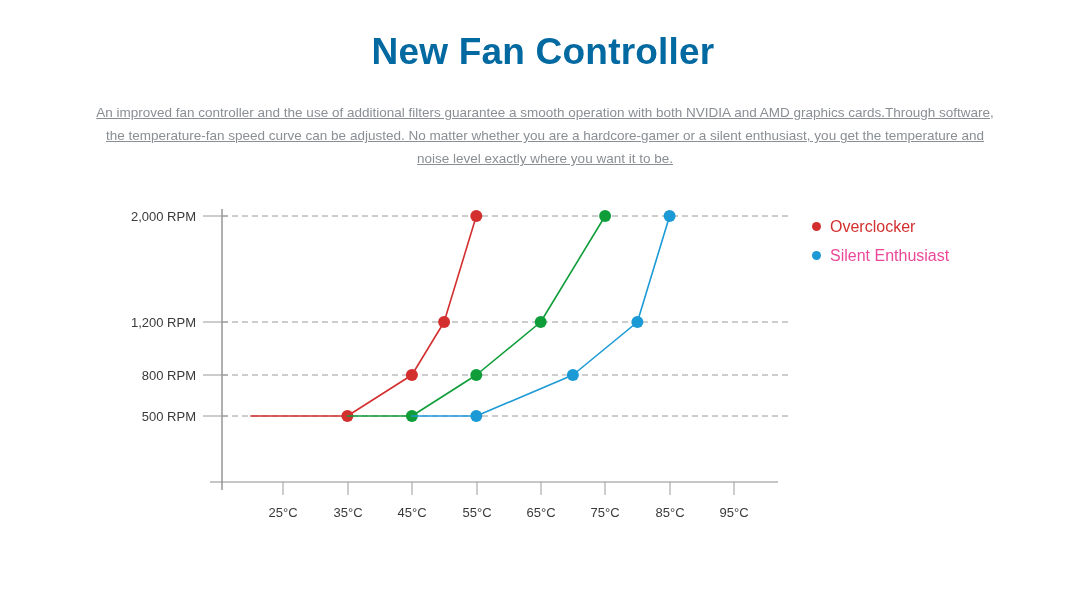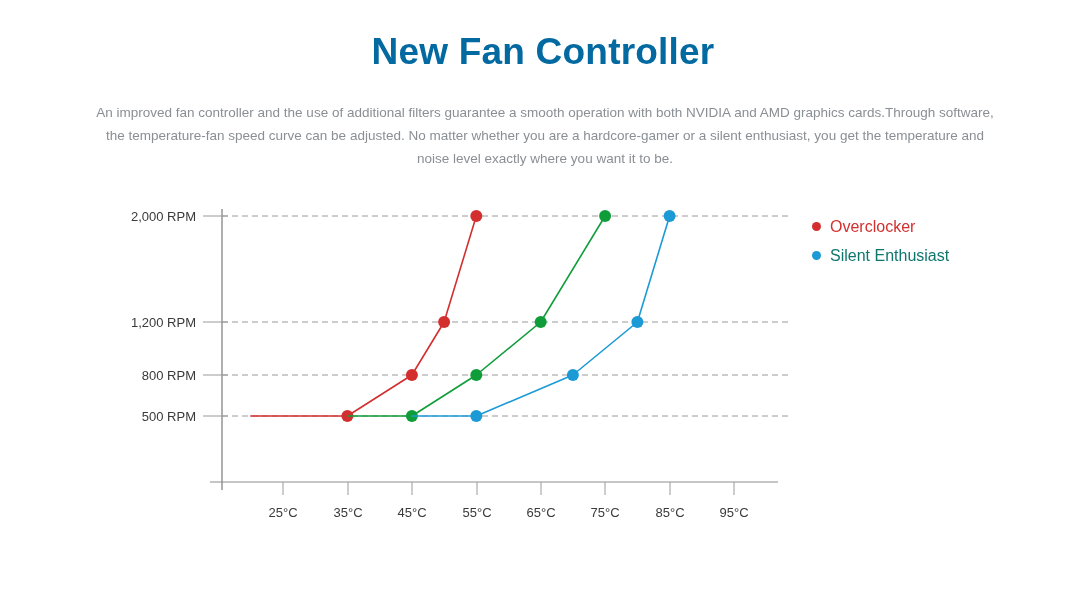--- a/index.html
+++ b/index.html
@@ -37,20 +37,21 @@
   .intro-text {
     position: absolute;
     left: 95px;
     top: 101px;
     width: 900px;
     text-align: center;
     font-size: 13.5px;
     line-height: 23px;
     color: #8a8f94;
     font-weight: normal;
+    text-decoration: underline;
   }
 
   
   .chart-wrap {
     position: absolute;
     left: 0;
     top: 0;
     width: 1086px;
     height: 480px;
   }
@@ -176,18 +177,18 @@
   <div class="legend">
 
     <div class="legend-row">
       <span class="legend-dot" style="background: rgb(211, 47, 47);"></span>
       <span class="legend-label" style="color: rgb(211, 47, 47);">Overclocker</span>
     </div>
 
 
     <div class="legend-row">
       <span class="legend-dot" style="background: rgb(28, 154, 214);"></span>
-      <span class="legend-label" style="color: #0f766e;">Silent Enthusiast</span>
+      <span class="legend-label" style="color: #ec4899;">Silent Enthusiast</span>
     </div>
 
   </div>
 
 </div>
 
 </body></html>

